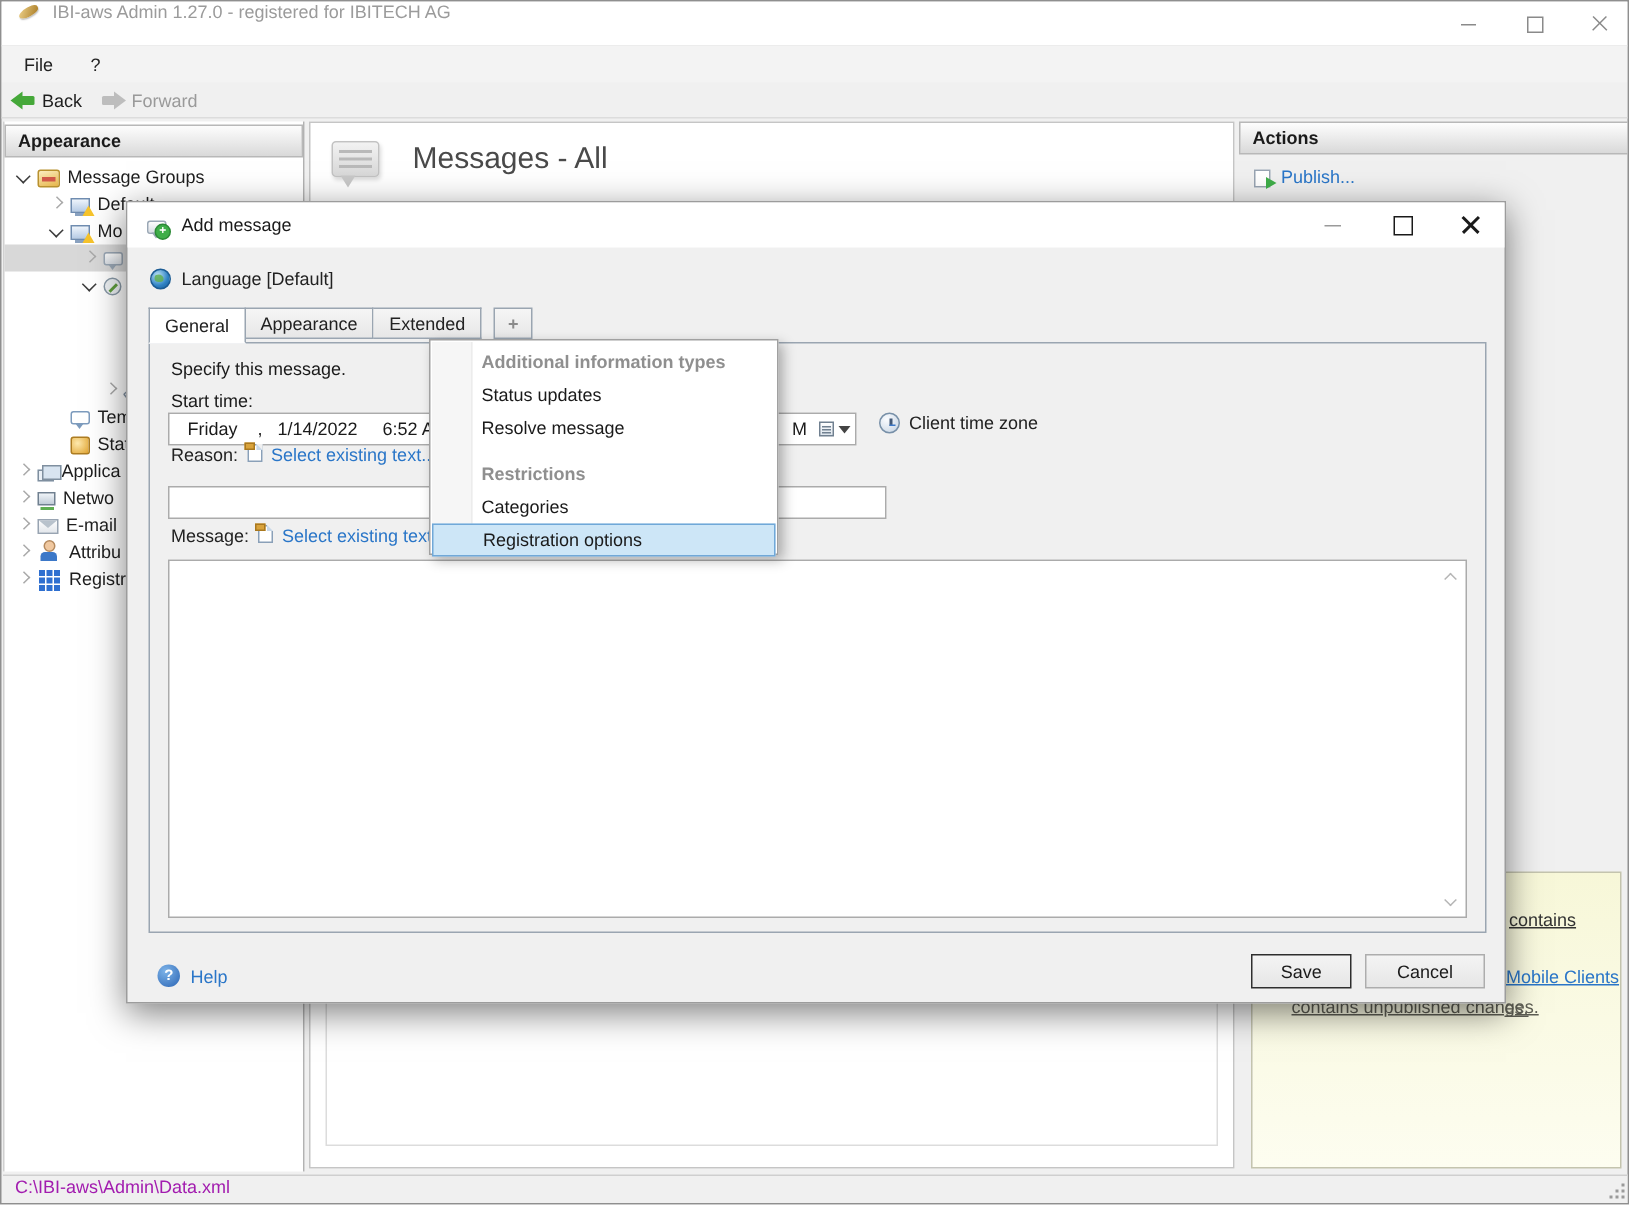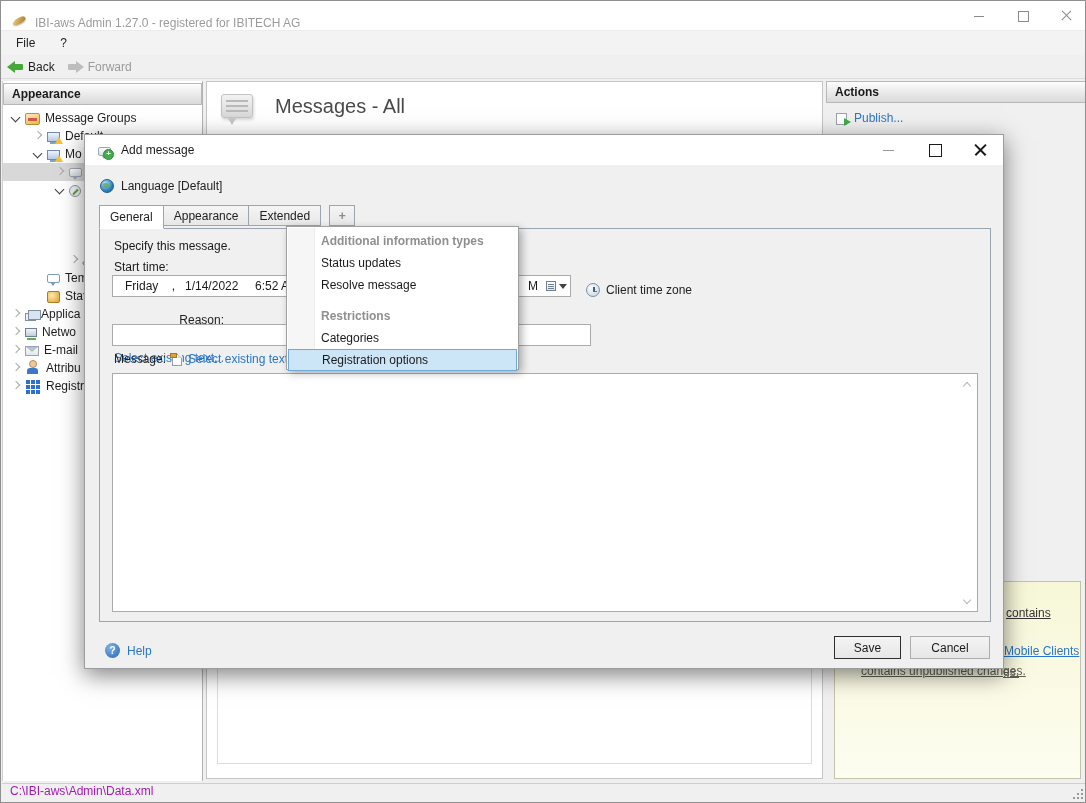--- a/index.html
+++ b/index.html
@@ -1,21 +1,21 @@
 <!DOCTYPE html>
 <html><head>
 <meta charset="utf-8">
 <style>
   html,body{margin:0;padding:0;background:#d4d4d4;}
   body{font-family:"Liberation Sans",sans-serif;font-size:12px;color:#222;}
   *{box-sizing:border-box;}
   .window{position:relative;width:1086px;height:803px;background:#f0f0f0;border:1px solid #8f8f8f;overflow:hidden;}
 
   
-  .titlebar{position:absolute;left:0;top:0;width:100%;height:30px;background:#fff;display:flex;align-items:flex-end;padding-left:10px;border-bottom:1px solid #ececec;}
+  .titlebar{position:absolute;left:0;top:0;width:100%;height:30px;background:#fff;display:flex;align-items:flex-start;padding-left:10px;border-bottom:1px solid #ececec;}
   .titlebar .title-text{color:#9b9b9b;margin-left:8px;}
   .winbtns{position:absolute;right:10px;top:0;height:30px;display:flex;align-items:center;gap:28px;}
   .wbtn{position:relative;width:16px;height:16px;cursor:default;}
   .wbtn-min::after{content:"";position:absolute;left:3px;top:8px;width:10px;height:1px;background:#8a8a8a;}
   .wbtn-max::after{content:"";position:absolute;left:3px;top:3px;width:9px;height:9px;border:1px solid #8a8a8a;}
   .wbtn-close::before,.wbtn-close::after{content:"";position:absolute;left:1px;top:7px;width:13px;height:1.4px;background:#8a8a8a;}
   .wbtn-close::before{transform:rotate(45deg);} .wbtn-close::after{transform:rotate(-45deg);}
 
   .menubar{position:absolute;left:0;top:30px;width:100%;height:24px;background:#f3f3f3;display:flex;align-items:center;}
   .menu-item{padding:4px 10px;margin-left:5px;}
@@ -131,21 +131,21 @@
   .tab.plus{height:21px;width:26px;background:linear-gradient(#f5f5f5,#e7e7e7);margin-left:8px;color:#8a8a8a;font-weight:bold;border:1px solid #9aa5b1;}
   .tabpage{position:absolute;left:14px;top:93px;width:892px;height:394px;border:1px solid #9aa5b1;background:#f0f0f0;}
   .tp-text{position:absolute;white-space:nowrap;color:#1a1a1a;}
   .field{position:absolute;background:#fff;border:1px solid #ababab;}
   .dt-text{white-space:pre;display:block;padding:3px 0 0 12px;color:#1a1a1a;}
   .dt2-text{position:absolute;right:32px;top:3px;color:#1a1a1a;}
   .cal-btn{position:absolute;right:1px;top:1px;width:26px;height:18px;display:flex;align-items:center;justify-content:center;gap:3px;}
   .cal-ic{position:relative;width:10px;height:10px;border:1px solid #708090;background:linear-gradient(#fff,#dce4ec);}
   .cal-ic::before{content:"";position:absolute;left:1px;top:2px;width:6px;height:1px;background:#708090;box-shadow:0 2px #708090,0 4px #708090;}
   .caret{width:0;height:0;border-left:4px solid transparent;border-right:4px solid transparent;border-top:5px solid #444;}
-  .inline-row{position:absolute;display:flex;align-items:flex-end;gap:6px;white-space:nowrap;}
+  .inline-row{position:absolute;display:flex;align-items:flex-start;gap:6px;white-space:nowrap;}
   .scroll-ch{position:absolute;right:5px;width:10px;height:8px;}
   .scroll-ch::after{content:"";position:absolute;left:2px;width:5px;height:5px;border-right:1.4px solid #b5b5b5;border-bottom:1.4px solid #b5b5b5;}
   .scroll-up{top:6px;} .scroll-up::after{top:3px;transform:rotate(-135deg);}
   .scroll-down{bottom:6px;} .scroll-down::after{top:0;transform:rotate(45deg);}
   .btn{position:absolute;height:23px;background:linear-gradient(#f4f4f4,#e6e6e6);border:1px solid #adadad;display:flex;align-items:center;justify-content:center;color:#1a1a1a;}
   .btn.default{border:1px solid #2e2e2e;}
   .footer-help{position:absolute;left:20px;top:508px;display:flex;align-items:center;gap:7px;}
 
   
   .pmenu{position:absolute;left:285px;top:225px;width:233px;height:144px;background:#fff;border:1px solid #a0a0a0;box-shadow:3px 3px 8px rgba(0,0,0,.3);z-index:30;padding-top:4px;}
@@ -322,21 +322,21 @@
         <span class="cal-btn">
           <span class="cal-ic"></span>
           <span class="caret"></span>
         </span>
       </div>
       <div class="inline-row" style="left:486px;top:46px;height:22px;">
         <span class="ic ic-clock"></span>
         <span>Client time zone</span>
       </div>
 
-      <div class="inline-row" style="left:14px;top:84px;height:16px;flex-direction:column;">
+      <div class="inline-row" style="left:14px;top:67px;height:16px;">
         <span>Reason:</span>
         <span class="ic ic-doc" style="width:10px;height:12px;"></span>
         <span class="link">Select existing text...</span>
       </div>
       <div class="field" style="left:12px;top:95px;width:479px;height:22px;">
         <span class="dt-text"></span>
       </div>
 
       <div class="inline-row" style="left:14px;top:121px;height:16px;">
         <span>Message:</span>

